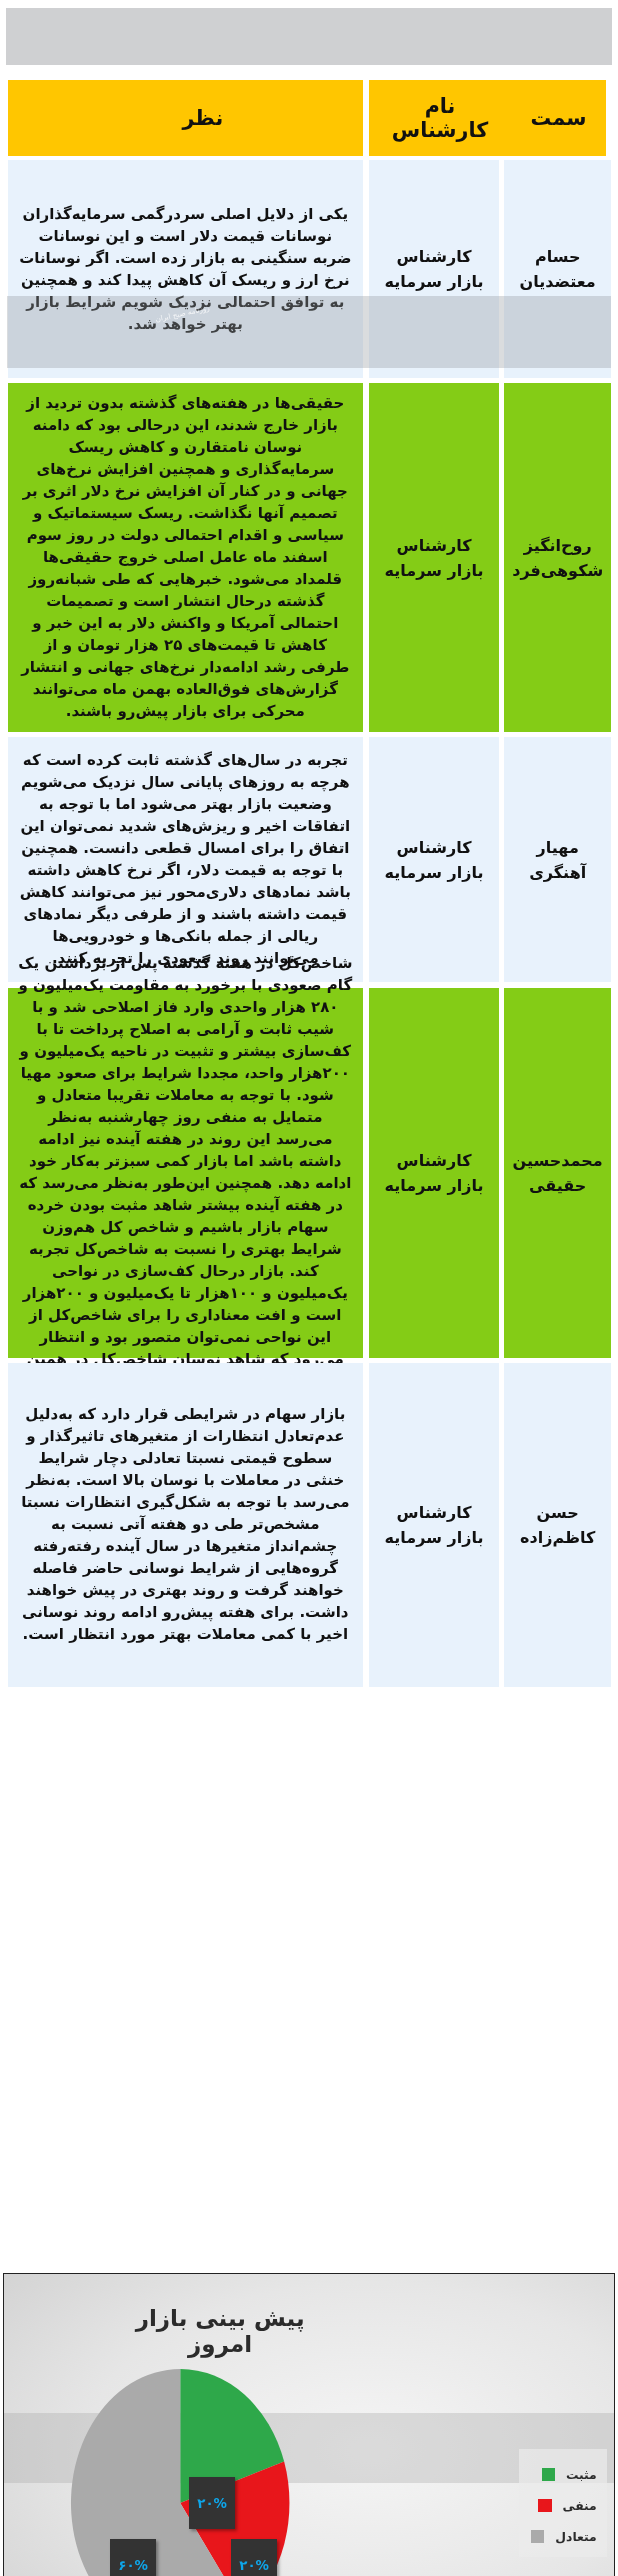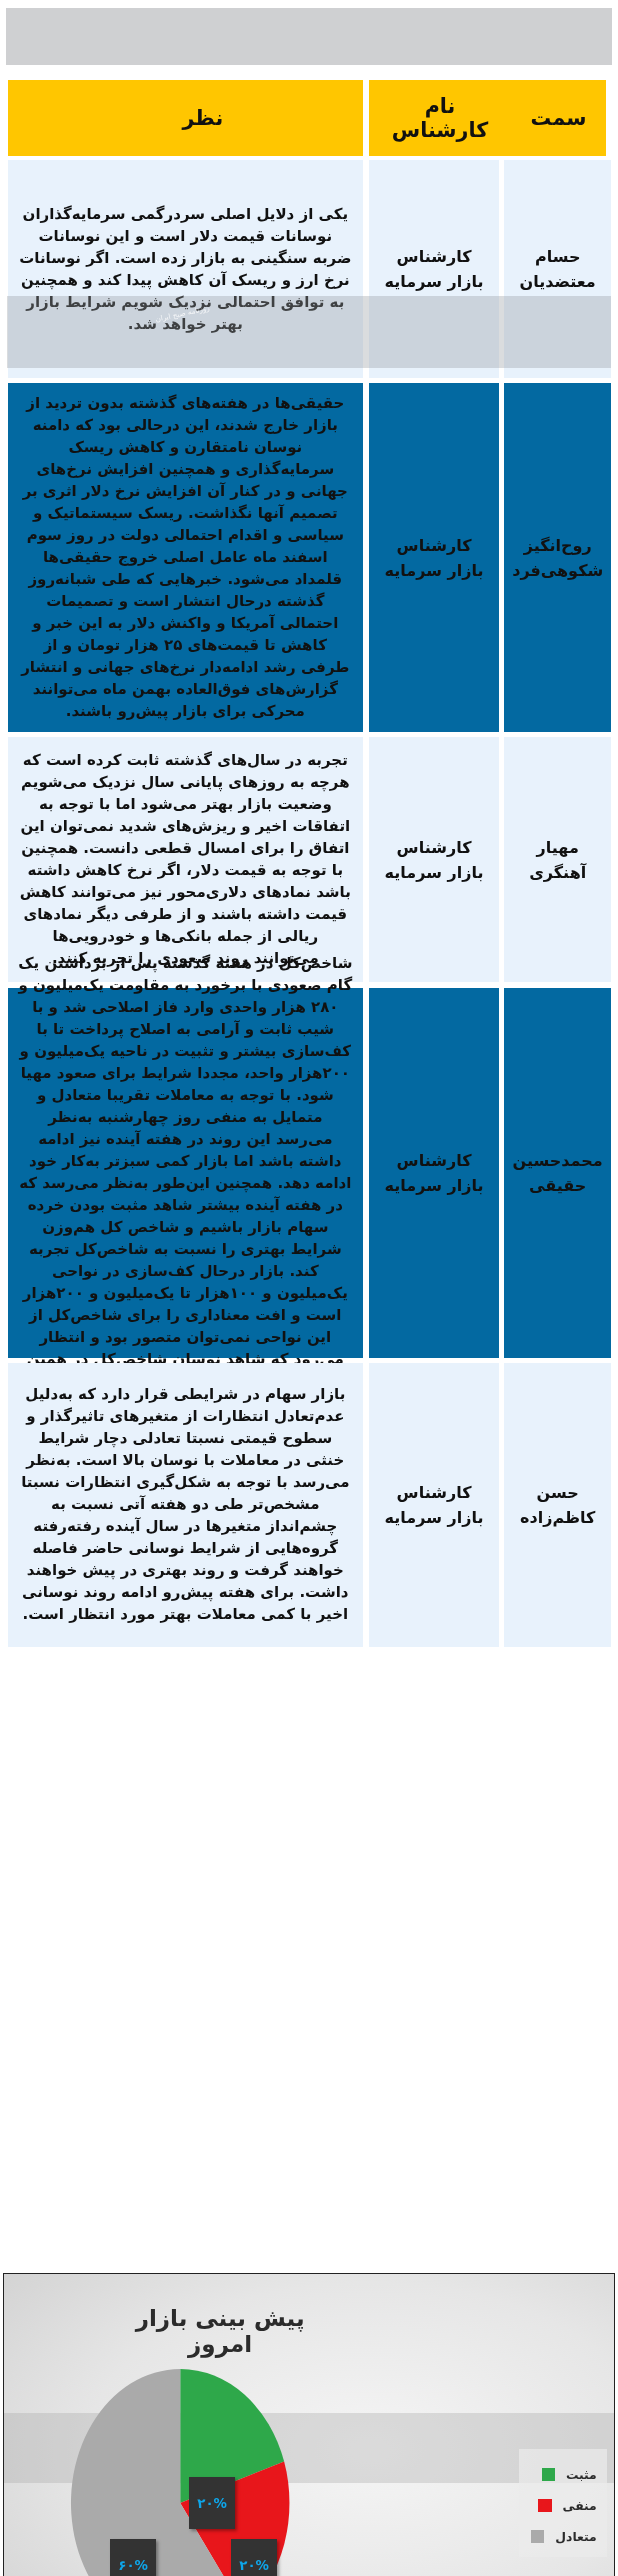--- a/index.html
+++ b/index.html
@@ -38,29 +38,29 @@
 
   .head .cell {
     background: #ffc600; height: 76px;
     font-size: 20.6px; font-weight: bold; padding-left: 35px;
   }
   .head { margin-bottom: 4.1px; }
 
   .body-row { margin-bottom: 5.2px; }
   .body-row .cell { font-size: 15px; font-weight: bold; line-height: 22px; }
   .body-row.light .cell { background: #e8f2fc; }
-  .body-row.dark .cell { background: #0369a1; text-align: center; }
+  .body-row.dark .cell { background: #84cc16; text-align: center; }
   .c-opinion .txt { padding: 14.4px 10.3px 15.5px 10.3px; }
   .c-name .txt, .c-role .txt { padding: 0 13px; font-size: 16px; line-height: 25px; }
 
   .r1 .cell { height: 218px; }
   .r2 .cell { height: 349px; }
   .r3 .cell { height: 245px; }
   .r4 .cell { height: 370px; }
-  .r5 .cell { height: 284px; text-align: center; }
+  .r5 .cell { height: 324px; text-align: center; }
 
   .watermark-band {
     position: absolute; left: 7.2px; width: 604px; top: 296px; height: 72px;
     background: rgba(150,155,160,0.35);
     pointer-events: none;
   }
   .watermark-text {
     position: absolute; left: 155px; top: 309px;
     font-size: 7.2px; color: rgba(255,255,255,0.8);
     transform: rotate(-12deg);

